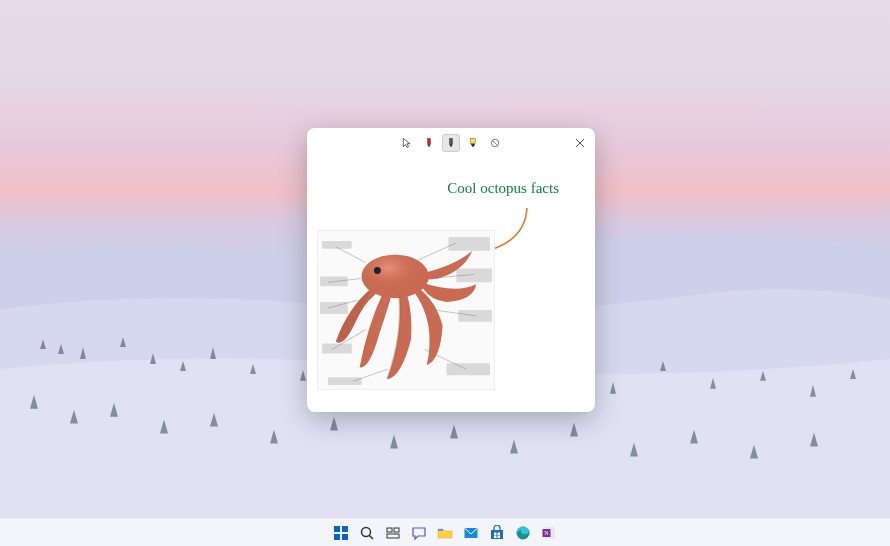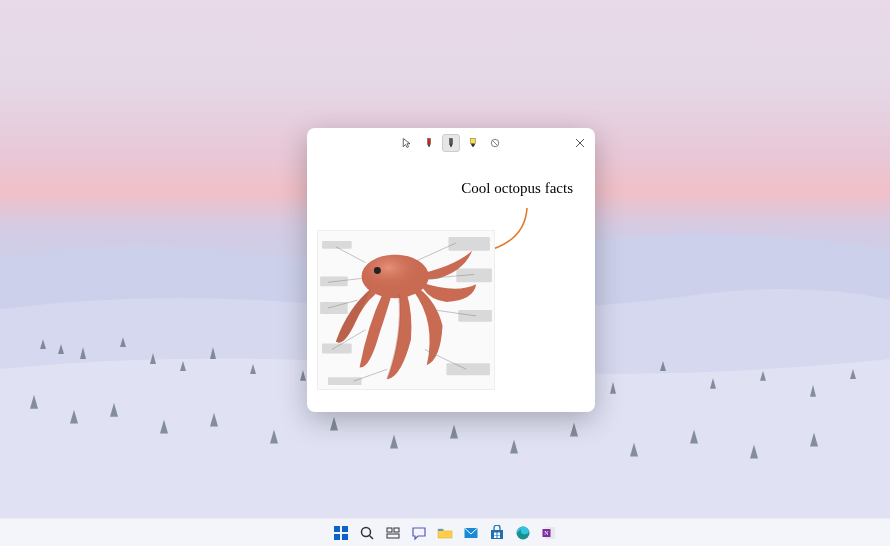--- a/index.html
+++ b/index.html
@@ -74,25 +74,25 @@
 }
 .close-btn svg { width: 10px; height: 10px; }
 
 .snip-body {
   flex: 1;
   position: relative;
   padding: 10px;
 }
 .annotation-text {
   position: absolute;
-  right: 22px;
+  right: 36px;
   top: 22px;
   font-family: "Segoe Script", "Comic Sans MS", cursive;
   font-size: 15px;
-  color: #000000;
+  color: #15803d;
   white-space: nowrap;
 }
 .annotation-arrow {
   position: absolute;
   top: 44px;
   left: 170px;
   width: 60px;
   height: 60px;
   pointer-events: none;
 }

